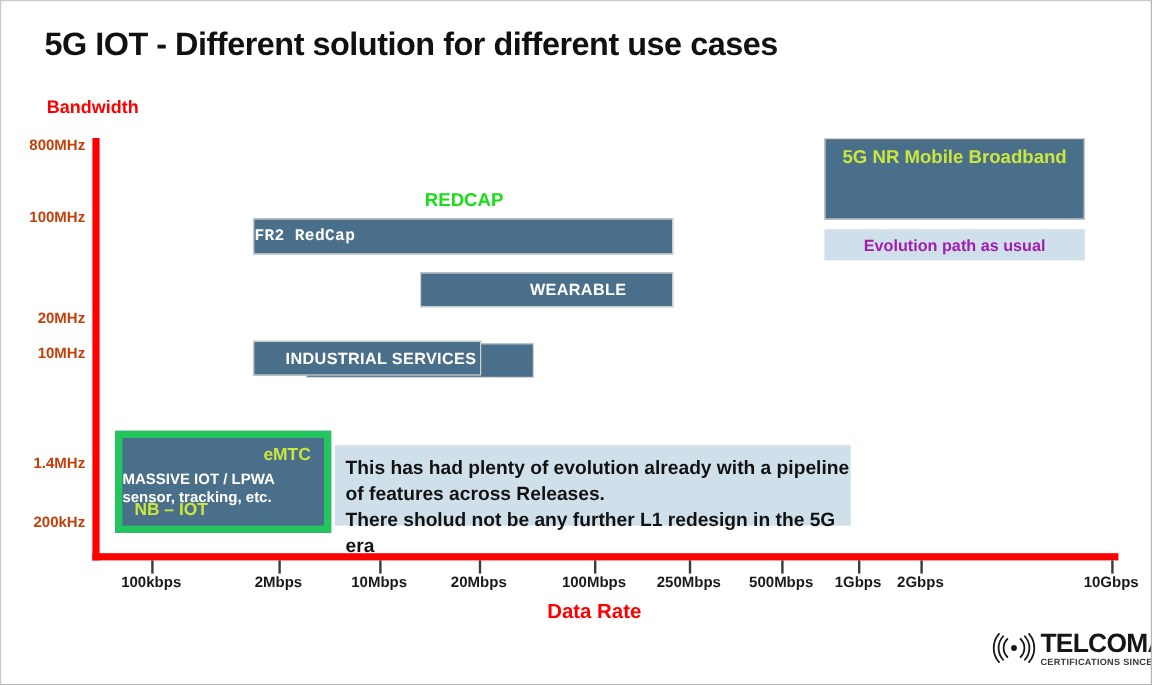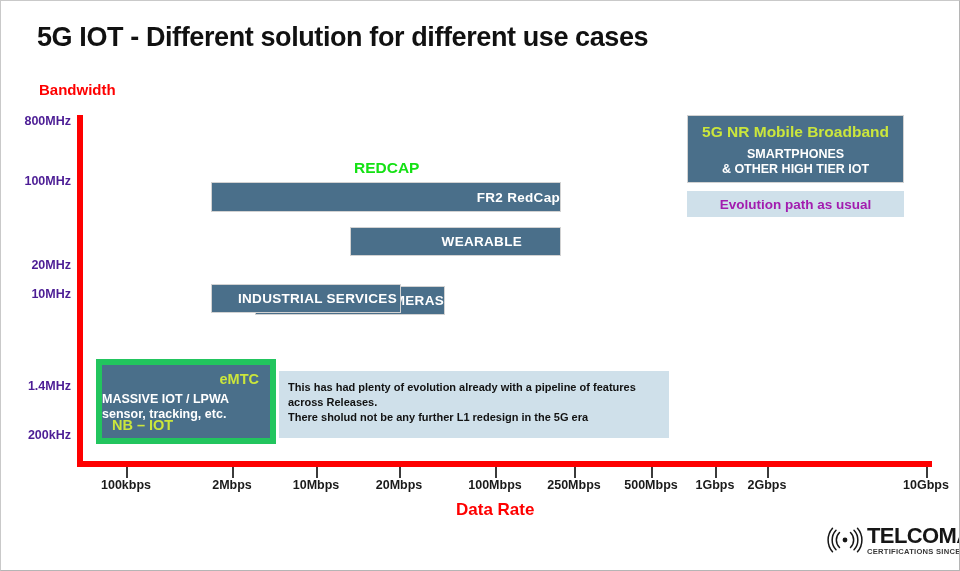--- a/index.html
+++ b/index.html
@@ -67,21 +67,21 @@
     font-weight: 700;
     color: #fe0000;
     white-space: nowrap;
   }
 
   .ytick {
     position: absolute;
     right: 0;
     font-size: 12.5px;
     font-weight: 700;
-    color: #4c1d95;
+    color: #c2410c;
     white-space: nowrap;
     text-align: center;
   }
   #ytick-wrap {
     position: absolute;
     left: 0;
     top: 0;
     width: 70px;
     height: 571px;
   }
@@ -116,21 +116,21 @@
     background: #4a6f8a;
     border: 1px solid #d2d2d2;
     box-sizing: border-box;
     display: flex;
     align-items: center;
     color: #ffffff;
     font-size: 13.5px;
     font-weight: 700;
     letter-spacing: 0.3px;
   }
-  .bar.center { justify-content: flex-end; }
+  .bar.center { justify-content: flex-start; font-family: Liberation Mono, monospace; }
   .bar.right  { justify-content: flex-end; padding-right: 38px; }
   .bar.left   { justify-content: flex-start; padding-left: 26px; }
 
   #redcap-label {
     position: absolute;
     left: 353px;
     top: 158px;
     font-size: 15.5px;
     font-weight: 700;
     color: #14e114;
@@ -177,26 +177,26 @@
     font-weight: 700;
     color: #cbe63c;
     white-space: nowrap;
   }
 
   
   #evolution-note {
     position: absolute;
     left: 278px;
     top: 370px;
-    width: 390px;
+    width: 430px;
     height: 67px;
     background: #cfe0ea;
     box-sizing: border-box;
     padding: 9px 0 0 9px;
-    font-size: 11px;
+    font-size: 16px;
     font-weight: 700;
     color: #121212;
     line-height: 1.35;
     white-space: pre-line;
   }
 
   
   #nr-box {
     position: absolute;
     left: 686px;
@@ -336,22 +336,20 @@
     <div id="massive-iot-text" style="white-space:pre-line;">MASSIVE IOT / LPWA
 sensor, tracking, etc.</div>
     <div id="nbiot-label">NB – IOT</div>
   </div>
 
   <div id="evolution-note">This has had plenty of evolution already with a pipeline of features across Releases.
 There sholud not be any further L1 redesign in the 5G era</div>
 
   <div id="nr-box">
     <div id="nr-title">5G NR Mobile Broadband</div>
-    <div id="nr-sub">SMARTPHONES
-&amp; OTHER HIGH TIER IOT</div>
   </div>
   <div id="evolution-usual">Evolution path as usual</div>
 
   <div id="logo">
     <svg id="logo-mark" width="42" height="26" viewBox="0 0 42 26">
       <g fill="none" stroke="#161616" stroke-width="1.5" stroke-linecap="round">
         <path d="M15.5 5.5 A10.5 10.5 0 0 0 15.5 20.5"></path>
         <path d="M12.0 3.2 A14.4 14.4 0 0 0 12.0 22.8"></path>
         <path d="M8.5 1.2 A18.0 18.0 0 0 0 8.5 24.8"></path>
         <path d="M26.5 5.5 A10.5 10.5 0 0 1 26.5 20.5"></path>

